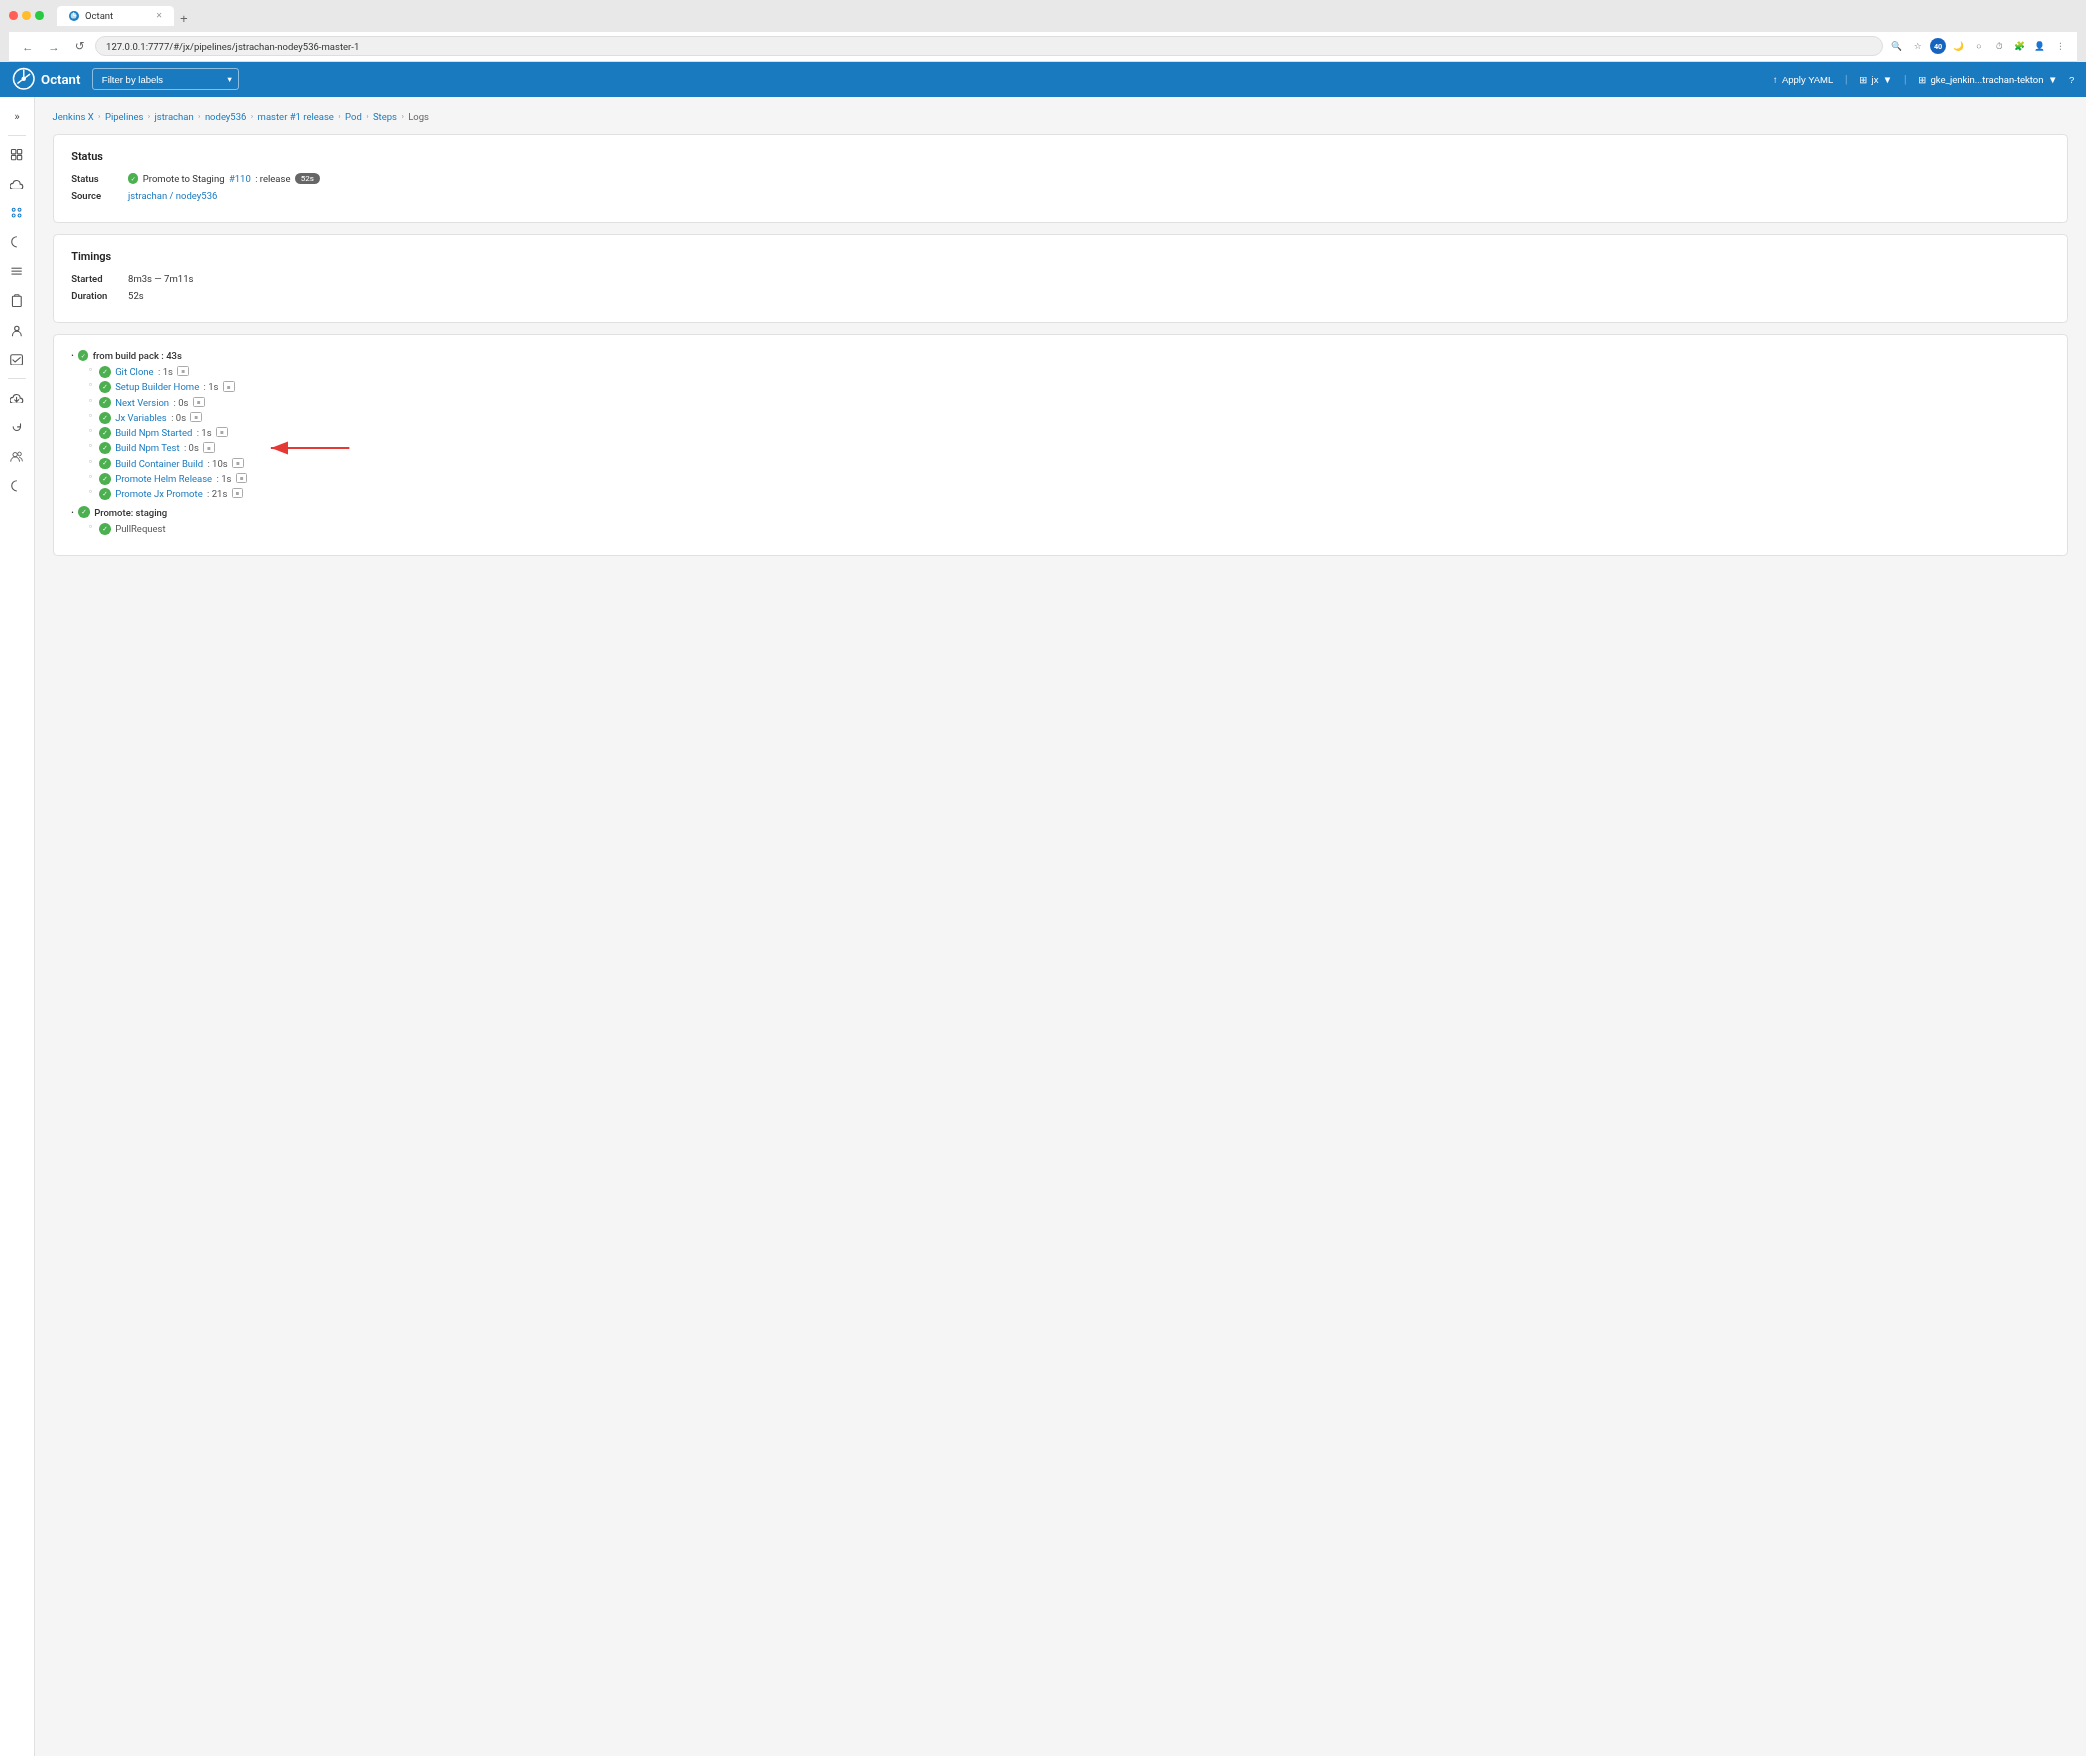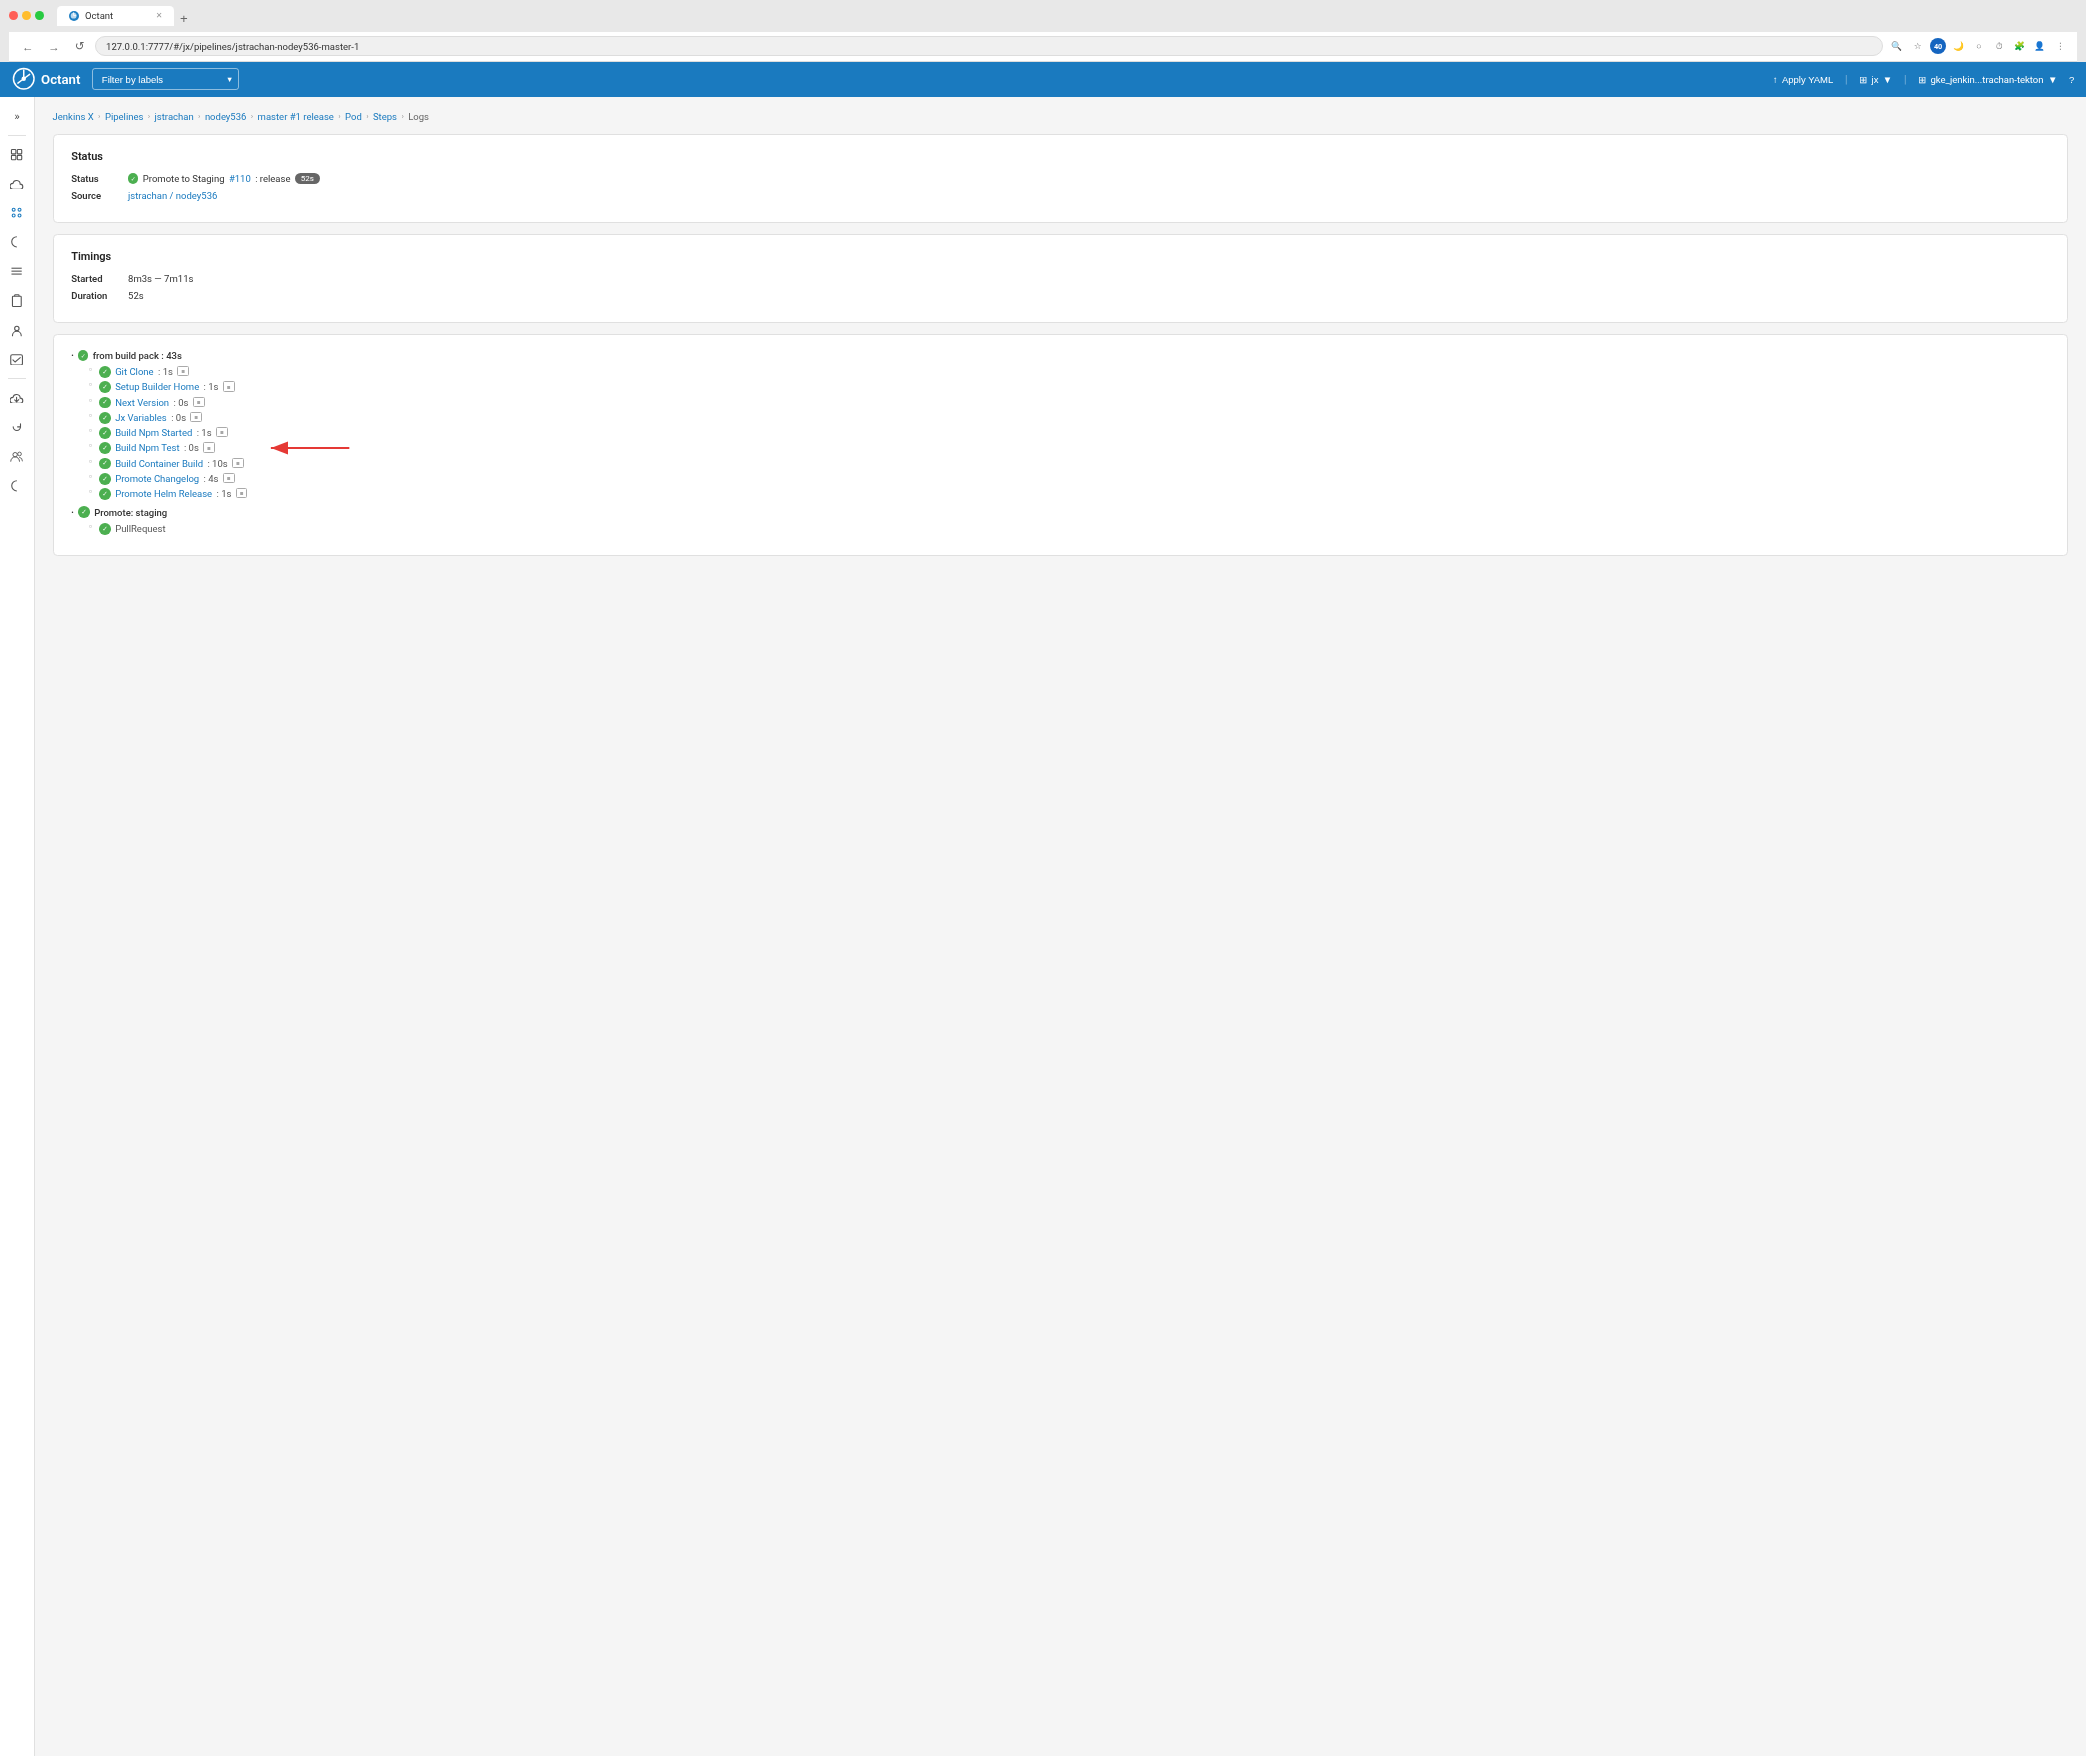--- a/index.html
+++ b/index.html
@@ -373,36 +373,36 @@
             </div>
 
             <div class="step-row">
               <span style="font-size:5.9px; color:#999; width:5.9px;">○</span>
               <span class="step-icon-check"></span>
               <a class="step-text">Build Container Build</a>
               <span class="step-time">: 10s</span>
               <div class="step-log-icon">≡</div>
             </div>
 
-            <div class="step-row">
-              <span style="font-size:5.9px; color:#999; width:5.9px;">○</span>
-              <span class="step-icon-check"></span>
-              <a class="step-text">Promote Changelog</a>
-              <span class="step-time">: 4s</span>
-              <div class="step-log-icon">≡</div>
-            </div>
 
             <div class="step-row">
               <span style="font-size:5.9px; color:#999; width:5.9px;">○</span>
               <span class="step-icon-check"></span>
               <a class="step-text">Promote Helm Release</a>
               <span class="step-time">: 1s</span>
               <div class="step-log-icon">≡</div>
             </div>
 
+            <div class="step-row">
+              <span style="font-size:5.9px; color:#999; width:5.9px;">○</span>
+              <span class="step-icon-check"></span>
+              <a class="step-text">Promote Jx Promote</a>
+              <span class="step-time">: 21s</span>
+              <div class="step-log-icon">≡</div>
+            </div>
           </div>
         </div>
 
         <div class="main-bullet" style="margin-top:5.9px;">
           <div style="display:flex; align-items:center; gap:4.4px; margin-bottom:4.4px;">
             <span style="font-size:7.3px; color:#333;">•</span>
             <span class="step-icon-check"></span>
             <span class="step-main-label">Promote: staging</span>
           </div>
           <div class="sub-items">

